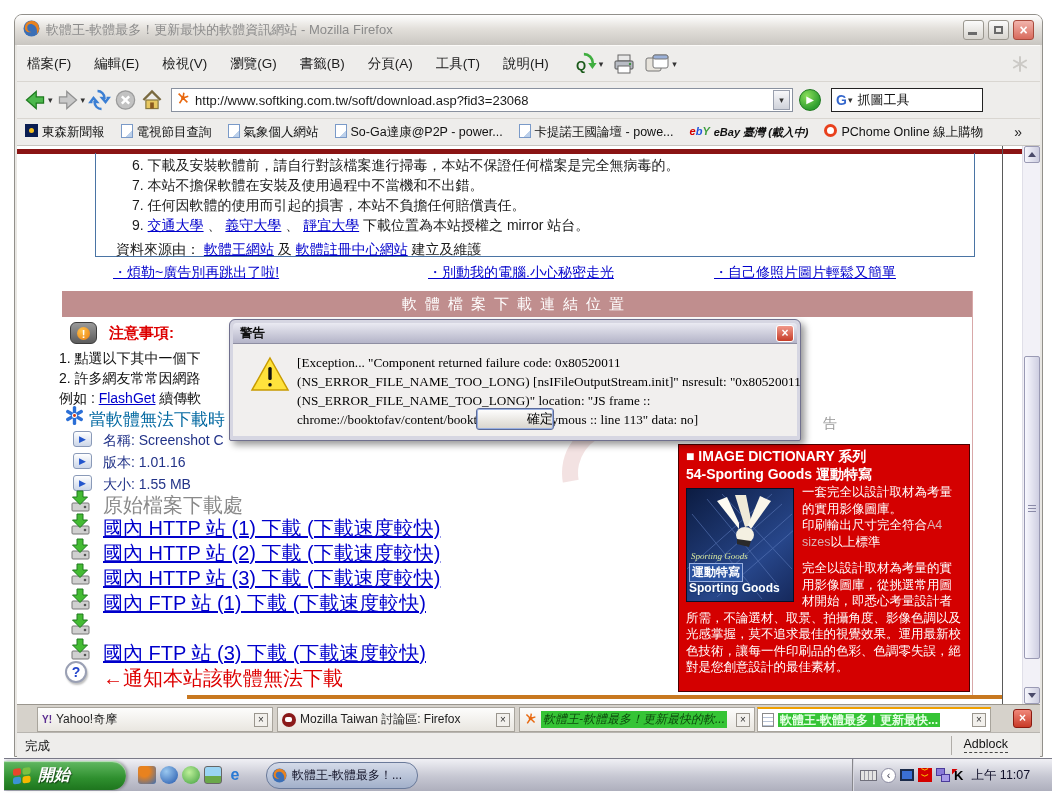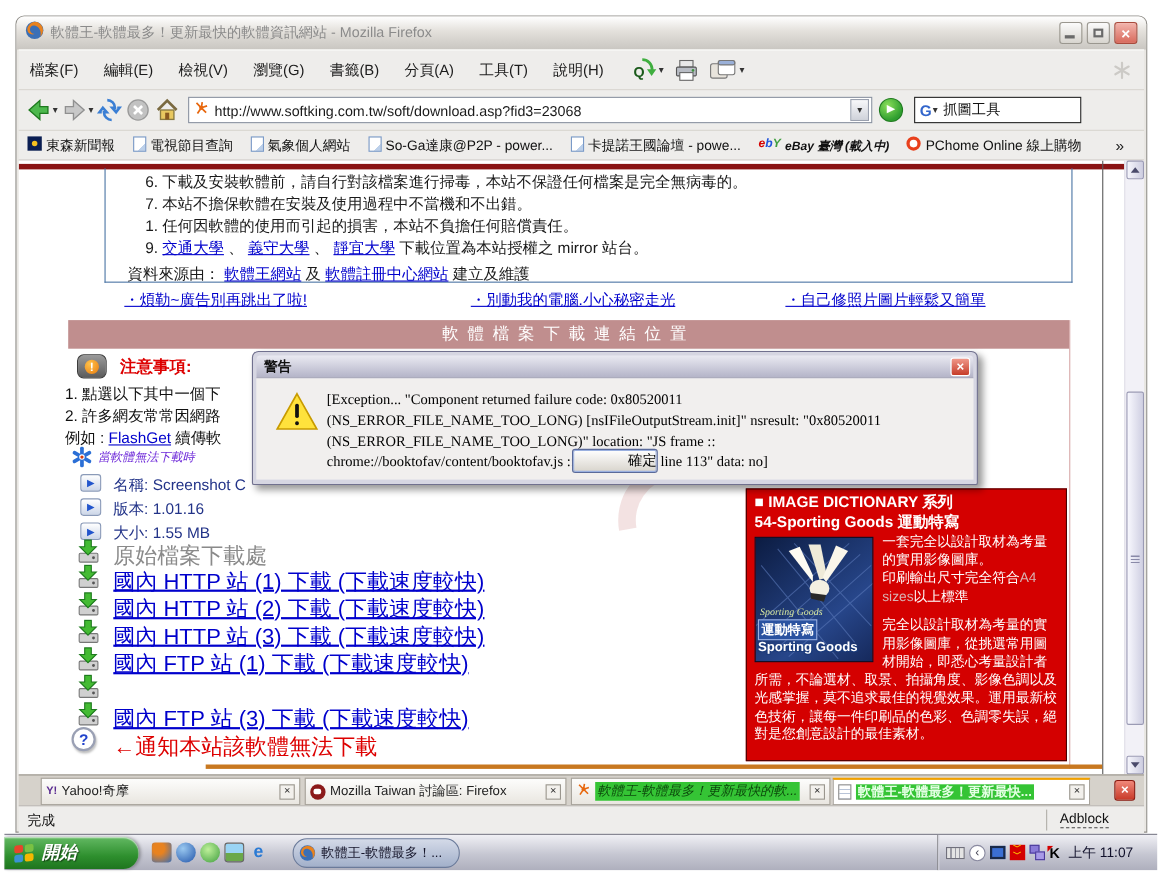--- a/index.html
+++ b/index.html
@@ -75,21 +75,21 @@
   .pinkheader { position:absolute; left:45px; top:145px; width:910px; height:26px; background:#c08e8e;
     color:#fff; font-size:15px; letter-spacing:8px; text-align:center; line-height:26px; }
 
   .note-ico { position:absolute; left:53px; top:176px; width:27px; height:22px; border-radius:6px;
     background:linear-gradient(#9a9a9a,#5c5c5c); border:1px solid #3c3c3c; }
   .note-ico::after { content:"!"; position:absolute; left:6px; top:1px; width:13px; height:13px; border-radius:50%;
     background:radial-gradient(circle at 35% 30%,#ffc24a,#e87c10); color:#fff; font-weight:bold; font-size:11px;
     text-align:center; line-height:14px; margin-top:3px; }
   .note-title { position:absolute; left:92px; top:178px; color:#dd0000; font-weight:bold; font-size:15px; }
   .bodyline { position:absolute; left:42px; font-size:14px; color:#111; white-space:nowrap; }
-  .warn-red { color:#6d28d9; font-size:11px; white-space:nowrap;font-style:italic; }
+  .warn-red { color:#0369a1; font-size:17px; white-space:nowrap; }
   .navyline { position:absolute; left:86px; color:#223388; font-size:14px; white-space:nowrap; }
   .playico { position:absolute; left:56px; width:19px; height:16px; border-radius:3px;
     background:linear-gradient(#ffffff,#ccd6e8); border:1px solid #8a9ab8; color:#2255cc;
     font-size:9px; text-align:center; line-height:15px; }
   .dlrow-txt { position:absolute; left:86px; font-size:20px; white-space:nowrap; }
   .gray { color:#8a8a8a; }
   .dlico { position:absolute; left:52px; width:22px; height:22px; }
   .qico { position:absolute; left:48px; width:22px; height:22px; border-radius:50%; background:#fff;
     border:2px solid #9aa0b4; color:#2244cc; font-weight:bold; font-size:14px; text-align:center; line-height:19px;
     box-shadow:1px 2px 2px rgba(0,0,0,.25); }
@@ -107,21 +107,21 @@
     font-family:"Liberation Serif","DejaVu Serif",serif; }
   .ad-lab1 { position:absolute; left:2px; top:74px; background:#2a52a0; border:1px solid #9ab0e0; color:#fff;
     font-weight:bold; font-size:12px; padding:0 2px; }
   .ad-lab2 { position:absolute; left:2px; top:92px; color:#fff; font-weight:bold; font-size:12px;
     text-shadow:1px 1px 0 #1a3a7a, -1px 1px 0 #1a3a7a; }
   .ad p { margin:0; font-size:12.5px; line-height:1.32; }
   .ad .p2 { margin-top:10px; }
   .ad-accent { color:#d9b3b3; }
 
   
-  .dialog { position:absolute; left:212px; top:173px; width:660px; height:122px; z-index:50;
+  .dialog { position:absolute; left:212px; top:173px; width:572px; height:122px; z-index:50;
     background:#d6d6e2; border:1px solid #70708e; border-radius:6px 6px 2px 2px; padding:3px;
     box-shadow:4px 4px 7px rgba(0,0,0,.4); }
   .dtitle { height:21px; background:linear-gradient(#eaeaf2,#b4b4c8); border-bottom:1px solid #8e8ea2;
     border-radius:4px 4px 0 0; display:flex; align-items:center; padding:0 3px 0 7px; }
   .dtitle-text { font-size:12.5px; font-weight:bold; color:#111; flex:1; }
   .dclose { width:18px; height:17px; border-radius:3px; border:1px solid #fff;
     background:linear-gradient(#f0988a,#c63c28); color:#fff; font-weight:bold; font-size:12px;
     text-align:center; line-height:15px; }
   .dbody { position:relative; height:92px; background:#f1efee; }
   .dmsg { position:absolute; left:64px; top:9px; width:520px; font-size:13.2px; line-height:1.45; color:#000;
@@ -352,21 +352,21 @@
   <div class="vp">
     <div class="redline"></div>
     <div class="pageline"></div>
     <div class="tableline"></div>
     <div class="orangeline"></div>
     <div class="watermark"></div>
 
     <div class="noticebox">
       <div class="nline" style="top:4px">6. 下載及安裝軟體前，請自行對該檔案進行掃毒，本站不保證任何檔案是完全無病毒的。</div>
       <div class="nline" style="top:24px">7. 本站不擔保軟體在安裝及使用過程中不當機和不出錯。</div>
-      <div class="nline" style="top:44px">1. 任何因軟體的使用而引起的損害，本站不負擔任何賠償責任。</div>
+      <div class="nline" style="top:44px">7. 任何因軟體的使用而引起的損害，本站不負擔任何賠償責任。</div>
       <div class="nline" style="top:64px">
         <span>9. </span><a class="plain">交通大學</a><span> 、 </span><a class="plain">義守大學</a><span> 、 </span><a class="plain">靜宜大學</a><span> 下載位置為本站授權之 mirror 站台。</span>
       </div>
       <div class="nline" style="top:88px; left:20px">
         <span>資料來源由： </span><a class="plain">軟體王網站</a><span> 及 </span><a class="plain">軟體註冊中心網站</a><span> 建立及維護</span>
       </div>
     </div>
 
     <a class="promo bluelink" style="left:96px">・煩勒~廣告別再跳出了啦!</a>
     <a class="promo bluelink" style="left:411px">・別動我的電腦.小心秘密走光</a>

